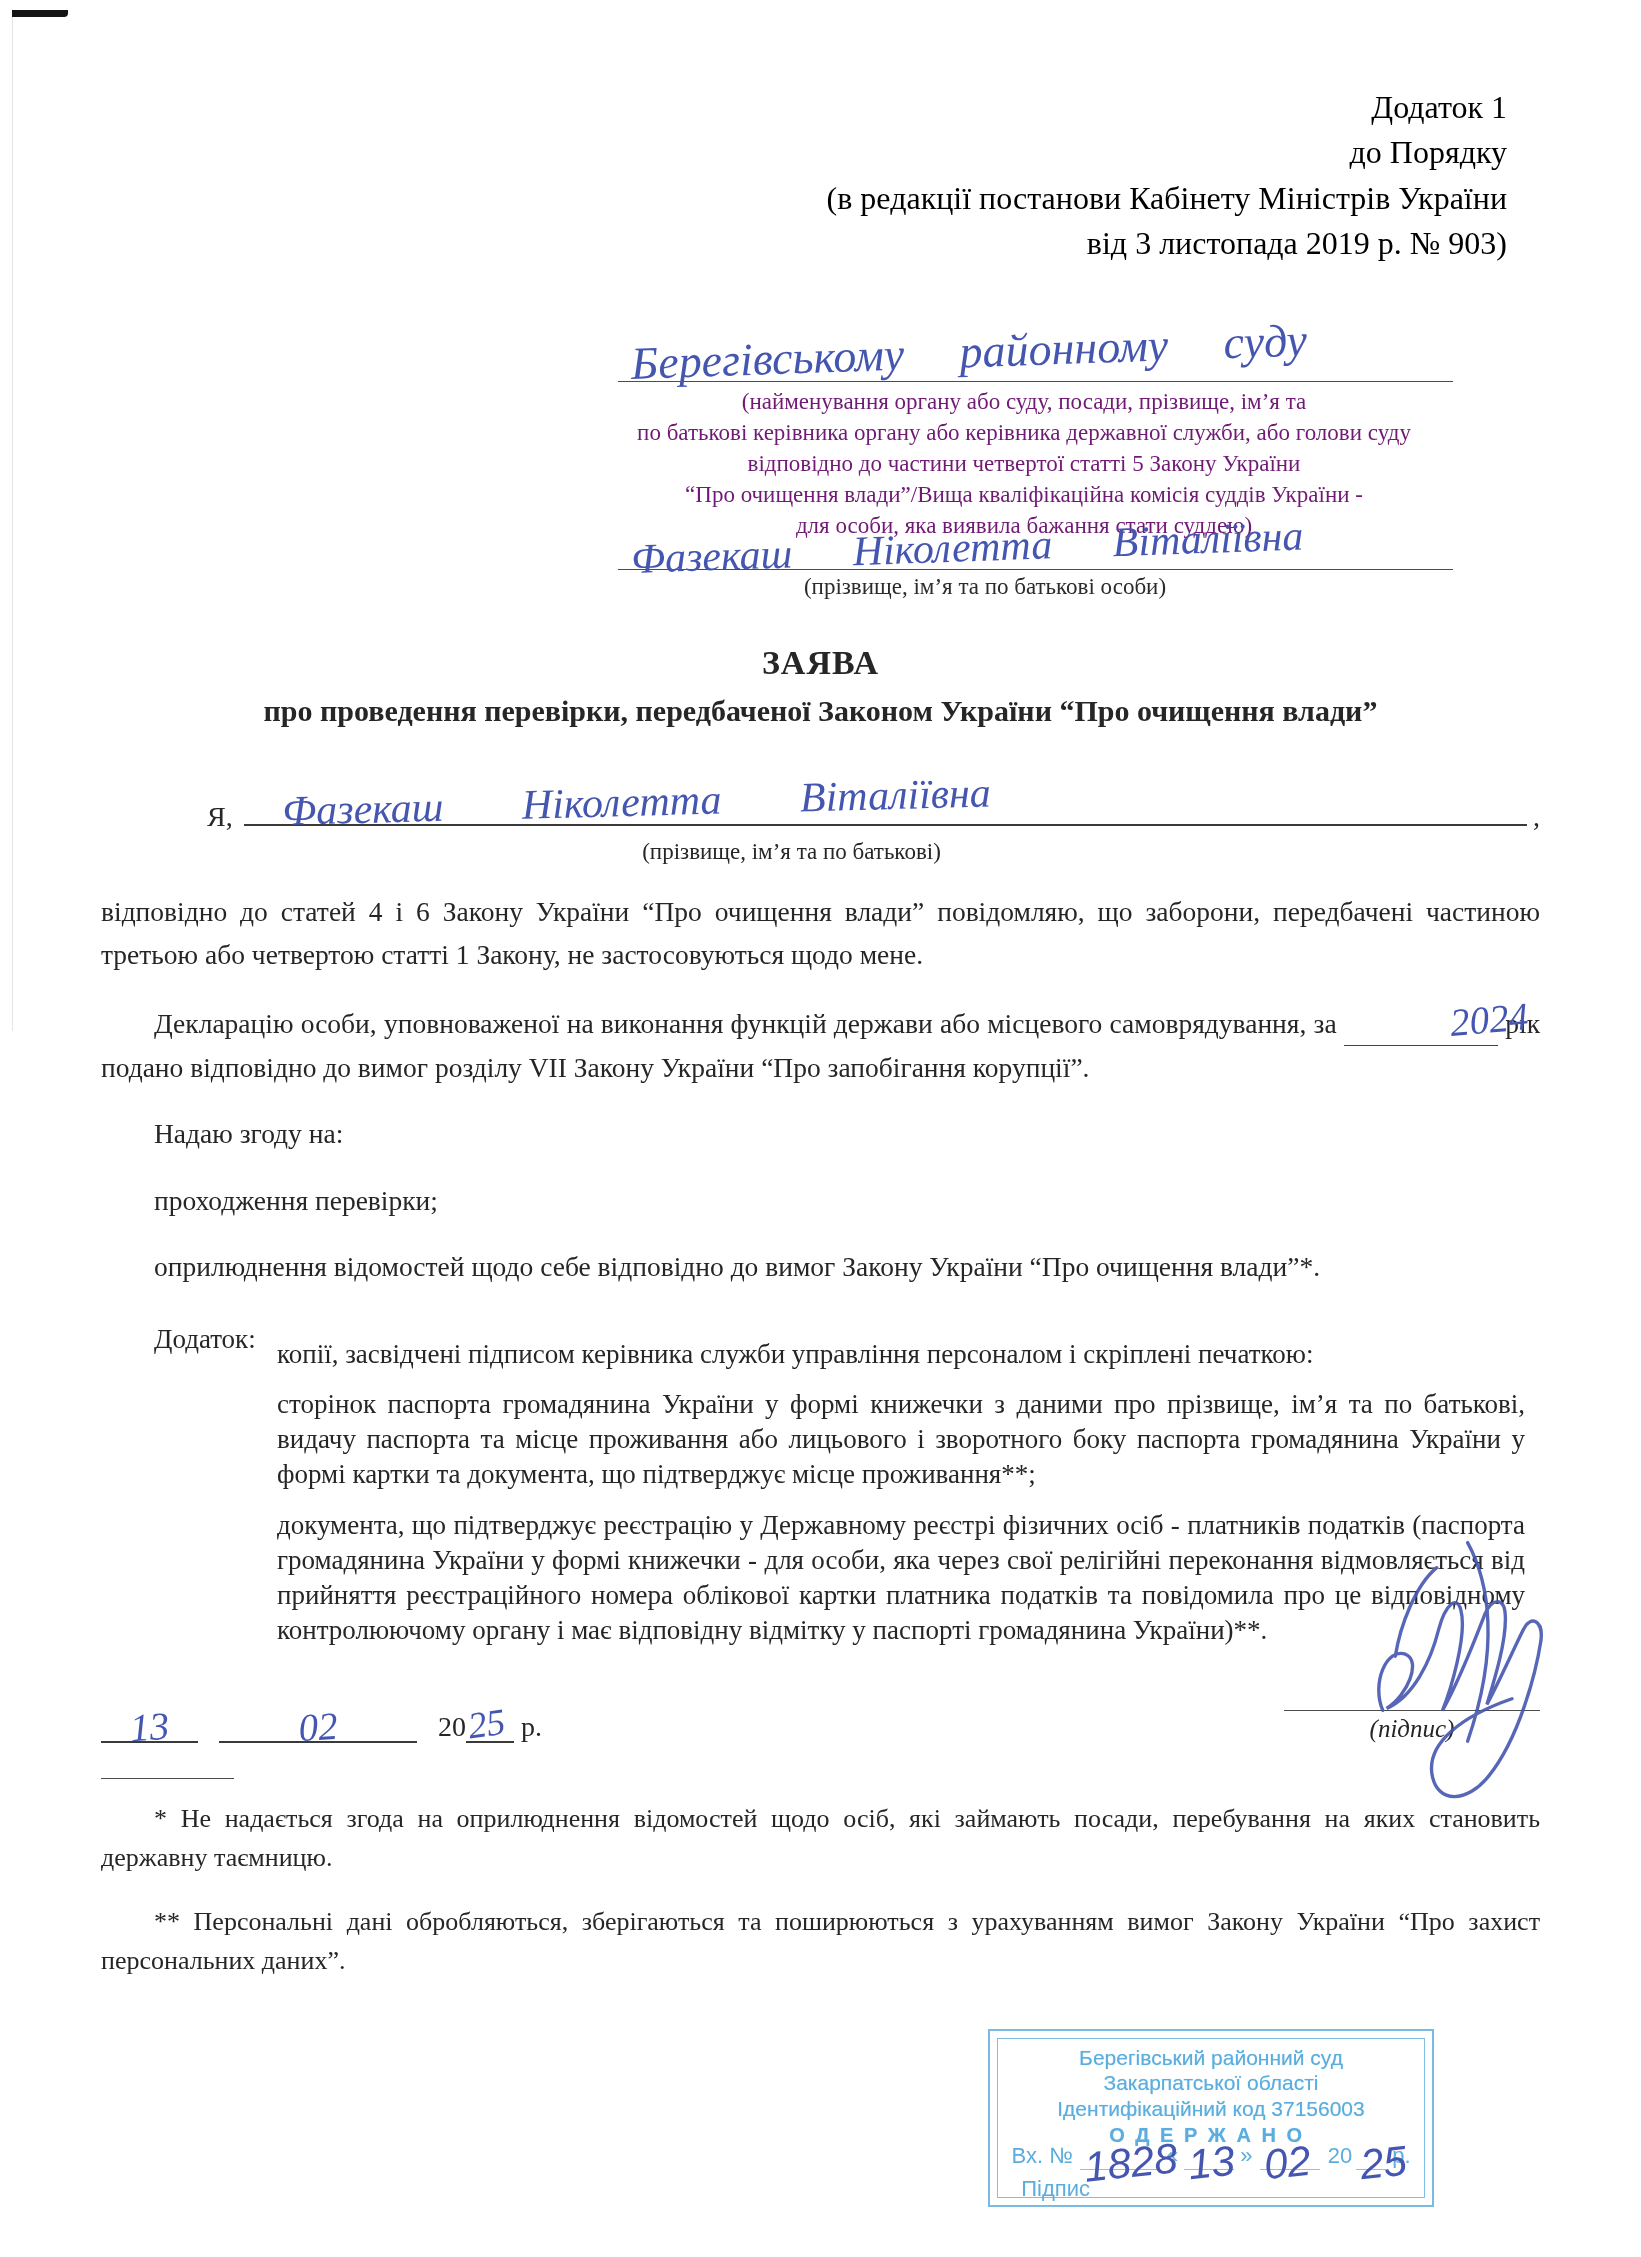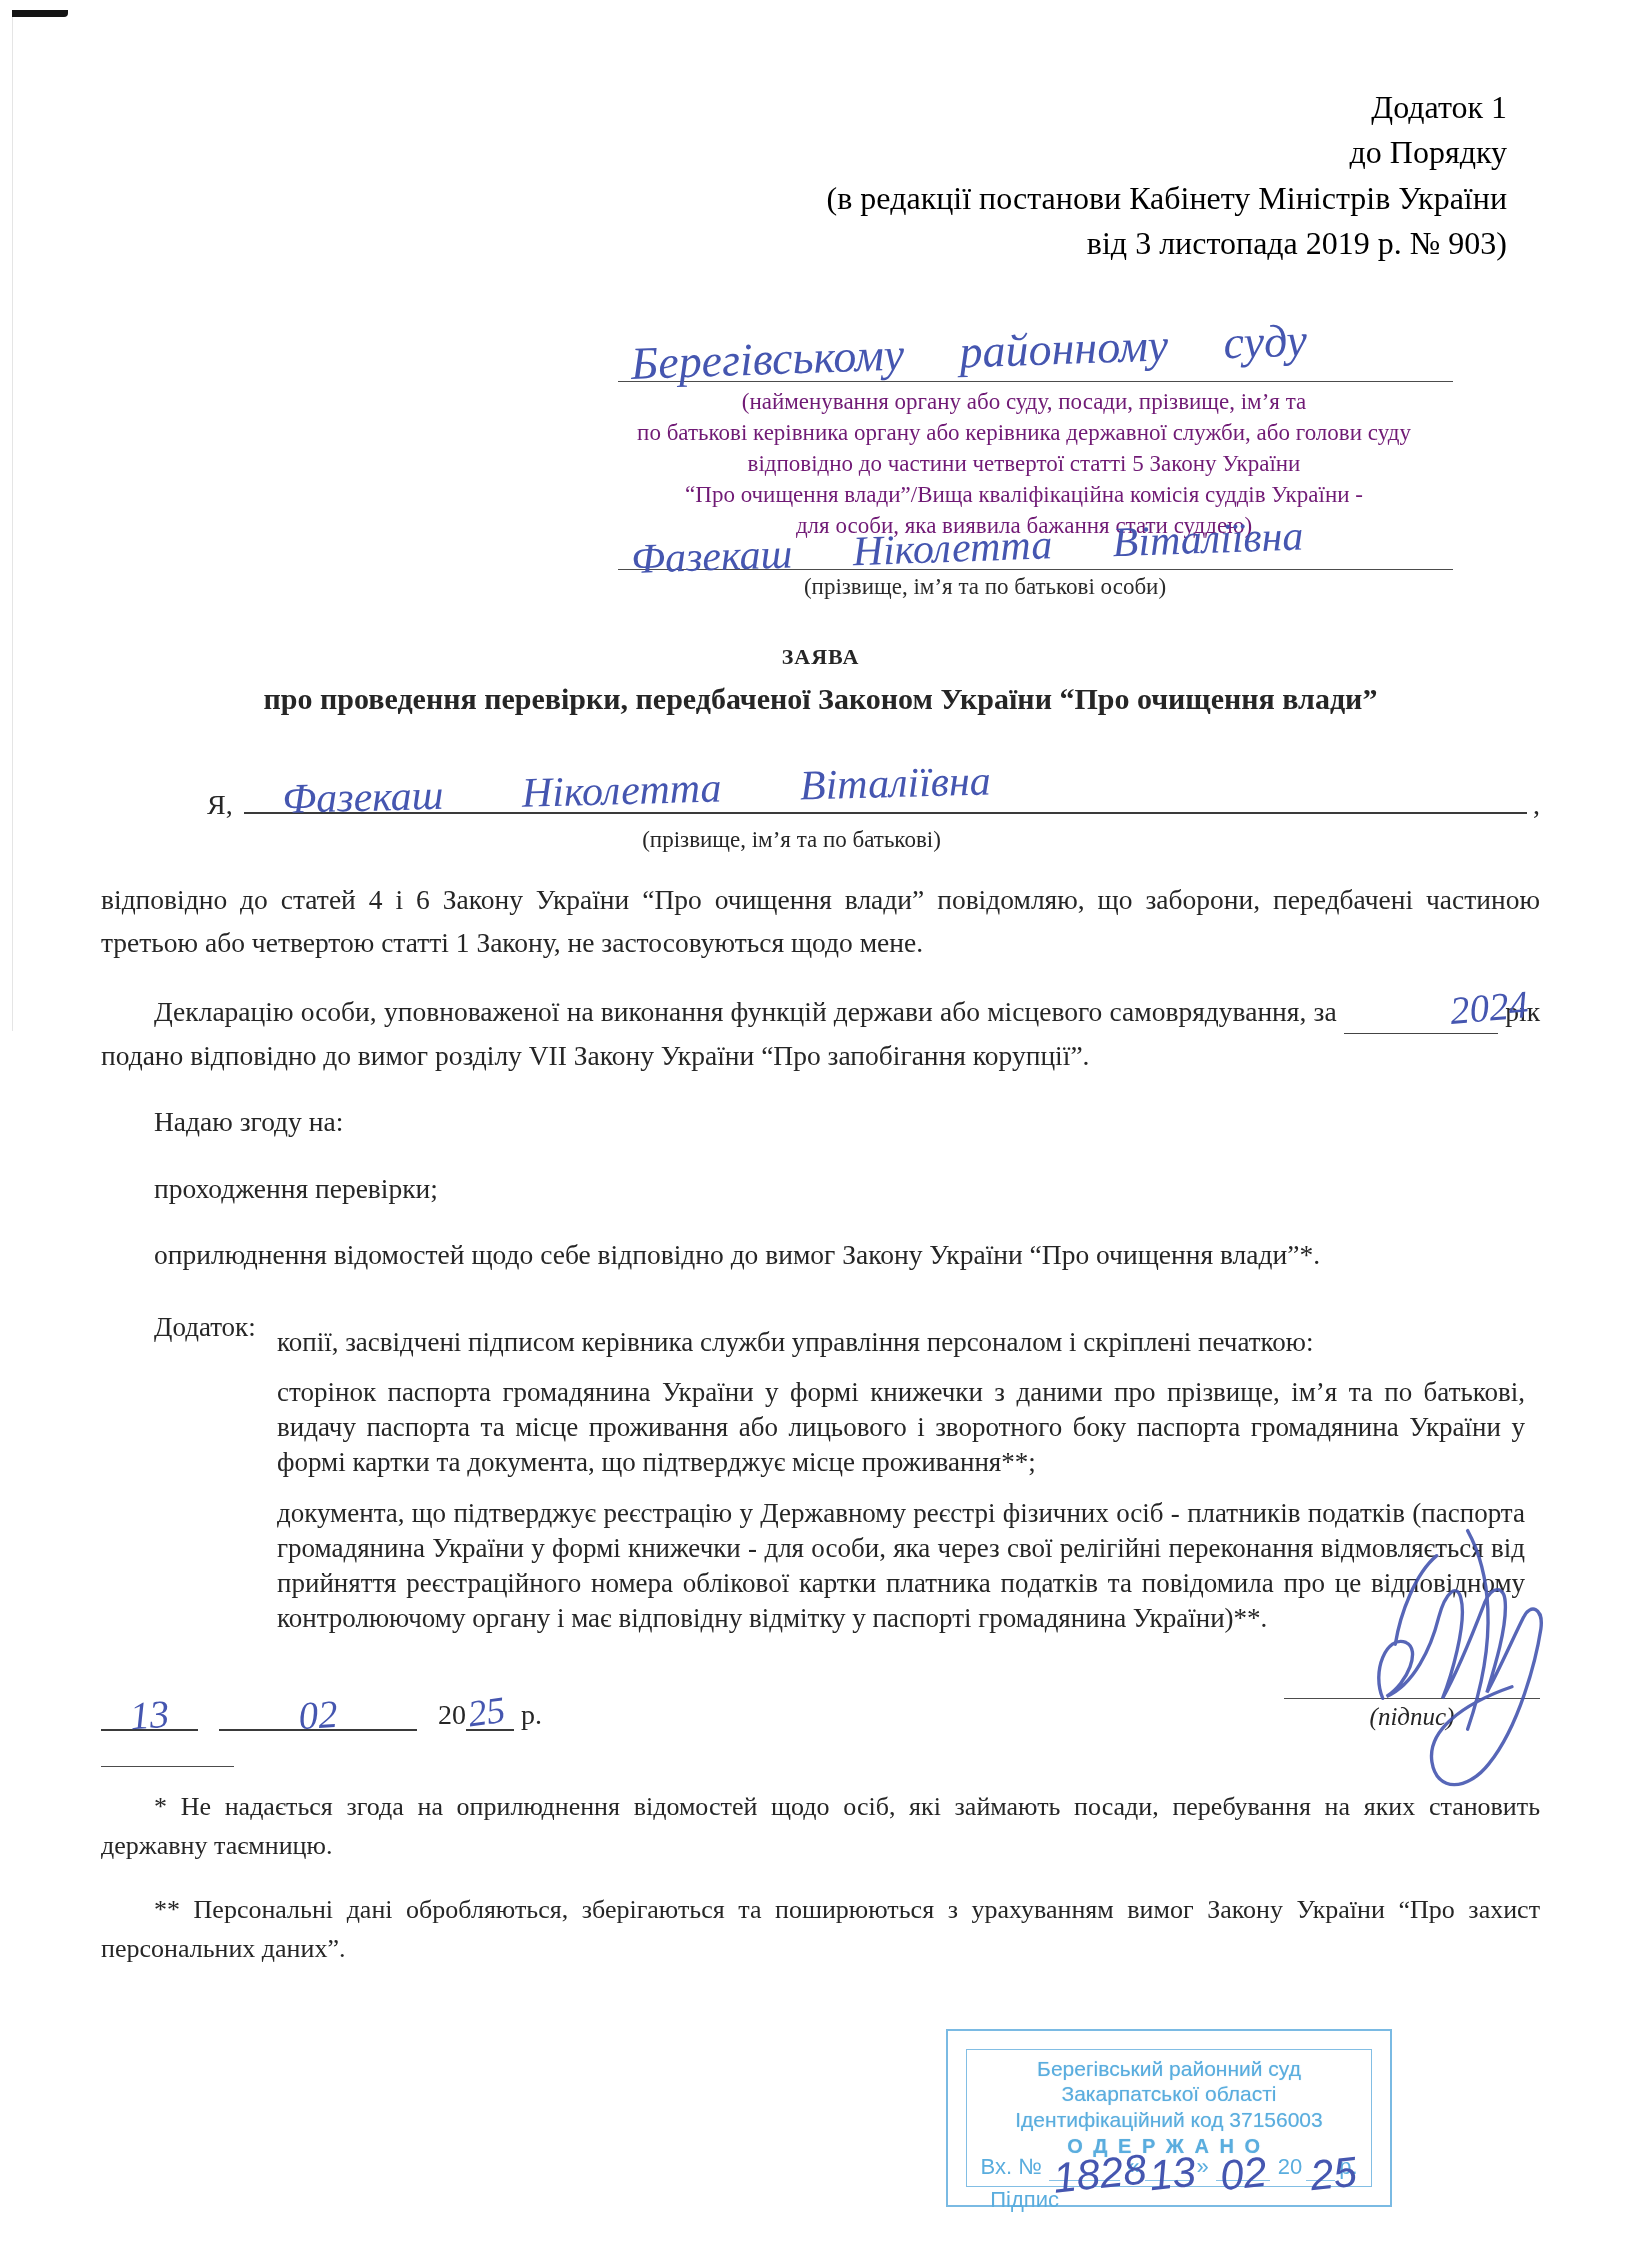--- a/index.html
+++ b/index.html
@@ -22,21 +22,21 @@
   
   .hand-line{position:relative;margin-left:618px;width:835px;border-bottom:1.9px solid #4c4c4c;}
   .hand-line.addressee-line{margin-top:33px;height:81px;}
   .hand-line.person-line{margin-top:-13.5px;height:42px;}
   .hand-line .hw{position:absolute;bottom:-9.7px;left:13.5px;font-size:46px;transform:rotate(-2deg);transform-origin:left bottom;}
   .hand-line.person-line .hw{font-size:42px;bottom:-13.5px;word-spacing:50px;}
   .hand-line.addressee-line .hw{word-spacing:44px;}
   .caption-block{margin-left:541px;width:966px;text-align:center;font-size:23px;line-height:1.35;color:#701a75;margin-top:3.9px;}
   .caption-single{margin-left:502px;width:966px;text-align:center;font-size:23px;color:#2b2b2b;margin-top:3.9px;}
   
-  .title{margin:44px 101px 0;text-align:center;font-size:22px;font-weight:bold;letter-spacing:1px;}
+  .title{margin:44px 101px 0;text-align:center;font-size:34px;font-weight:bold;letter-spacing:1px;}
   .subtitle{margin:11.6px 101px 0;text-align:center;font-size:30px;font-weight:bold;}
   
   .ya-row{display:flex;align-items:baseline;margin:42px 101px 0;padding-left:106px;font-size:28px;}
   .ya-underline{flex:1;position:relative;border-bottom:2.9px solid #3a3a3a;height:54px;margin:0 5.8px 0 11.6px;}
   .ya-underline .hw{position:absolute;bottom:-11.6px;left:39px;font-size:42px;word-spacing:68px;transform:rotate(-1.5deg);transform-origin:left bottom;}
   .ya-caption{margin-top:5.8px;text-align:center;font-size:23px;transform:translateX(-29px);}
   
   .para{margin:25px 101px 0;font-size:27.5px;line-height:1.58;text-align:justify;}
   .para.indent{text-indent:53px;}
   .para.tight{margin-top:23px;}
@@ -60,21 +60,21 @@
   .blank-year .hw{position:absolute;bottom:-3.9px;left:1.9px;font-size:37px;transform:rotate(-8deg);}
   .sig-part{position:relative;width:256px;text-align:center;font-style:italic;}
   .sig-line{border-bottom:1.9px solid #4c4c4c;height:0;}
   .sig-caption{font-size:25px;margin-top:3.9px;}
   .sig-svg{position:absolute;right:-24px;bottom:-68px;pointer-events:none;}
   
   .footnote-sep{margin:35px 0 0 101px;width:133px;border-top:1.9px solid #4c4c4c;}
   .footnote{margin:19.3px 101px 0;font-size:26px;line-height:1.5;text-align:justify;text-indent:53px;}
   .footnote + .footnote{margin-top:25px;}
   
-  .stamp{position:absolute;left:946px;bottom:50px;width:446px;height:178px;border:2.9px solid rgba(77,163,217,0.75);padding:18px;box-sizing:border-box;}
+  .stamp{position:absolute;left:988px;bottom:50px;width:446px;height:178px;border:2.9px solid rgba(77,163,217,0.75);padding:7px;box-sizing:border-box;}
   .stamp-inner{border:1.9px solid rgba(77,163,217,0.7);width:100%;height:100%;box-sizing:border-box;padding:5.8px 13.5px 3.9px;
     font-family:"Liberation Sans",sans-serif;color:#5aadde;font-size:21px;line-height:1.22;text-align:center;}
   .stamp-line{white-space:nowrap;text-shadow:0 0 1px rgba(90,173,222,0.5);}
   .stamp-received{font-weight:bold;letter-spacing:10.6px;font-size:20px;margin-top:1px;}
   .stamp-vx{display:flex;align-items:flex-end;text-align:left;margin-top:-3.9px;font-size:22px;white-space:nowrap;}
   .stamp-blank{border-bottom:1.9px solid rgba(122,188,228,0.9);position:relative;height:25px;}
   .stamp-blank .hw{position:absolute;bottom:-5.8px;left:3.9px;font-size:42px;line-height:0.6;transform:rotate(-6deg);}
   .stamp-num{width:116px;margin:0 7.7px;}
   .stamp-day{width:75px;margin:0 5.8px;}
   .stamp-month{width:89px;margin:0 7.7px;}

